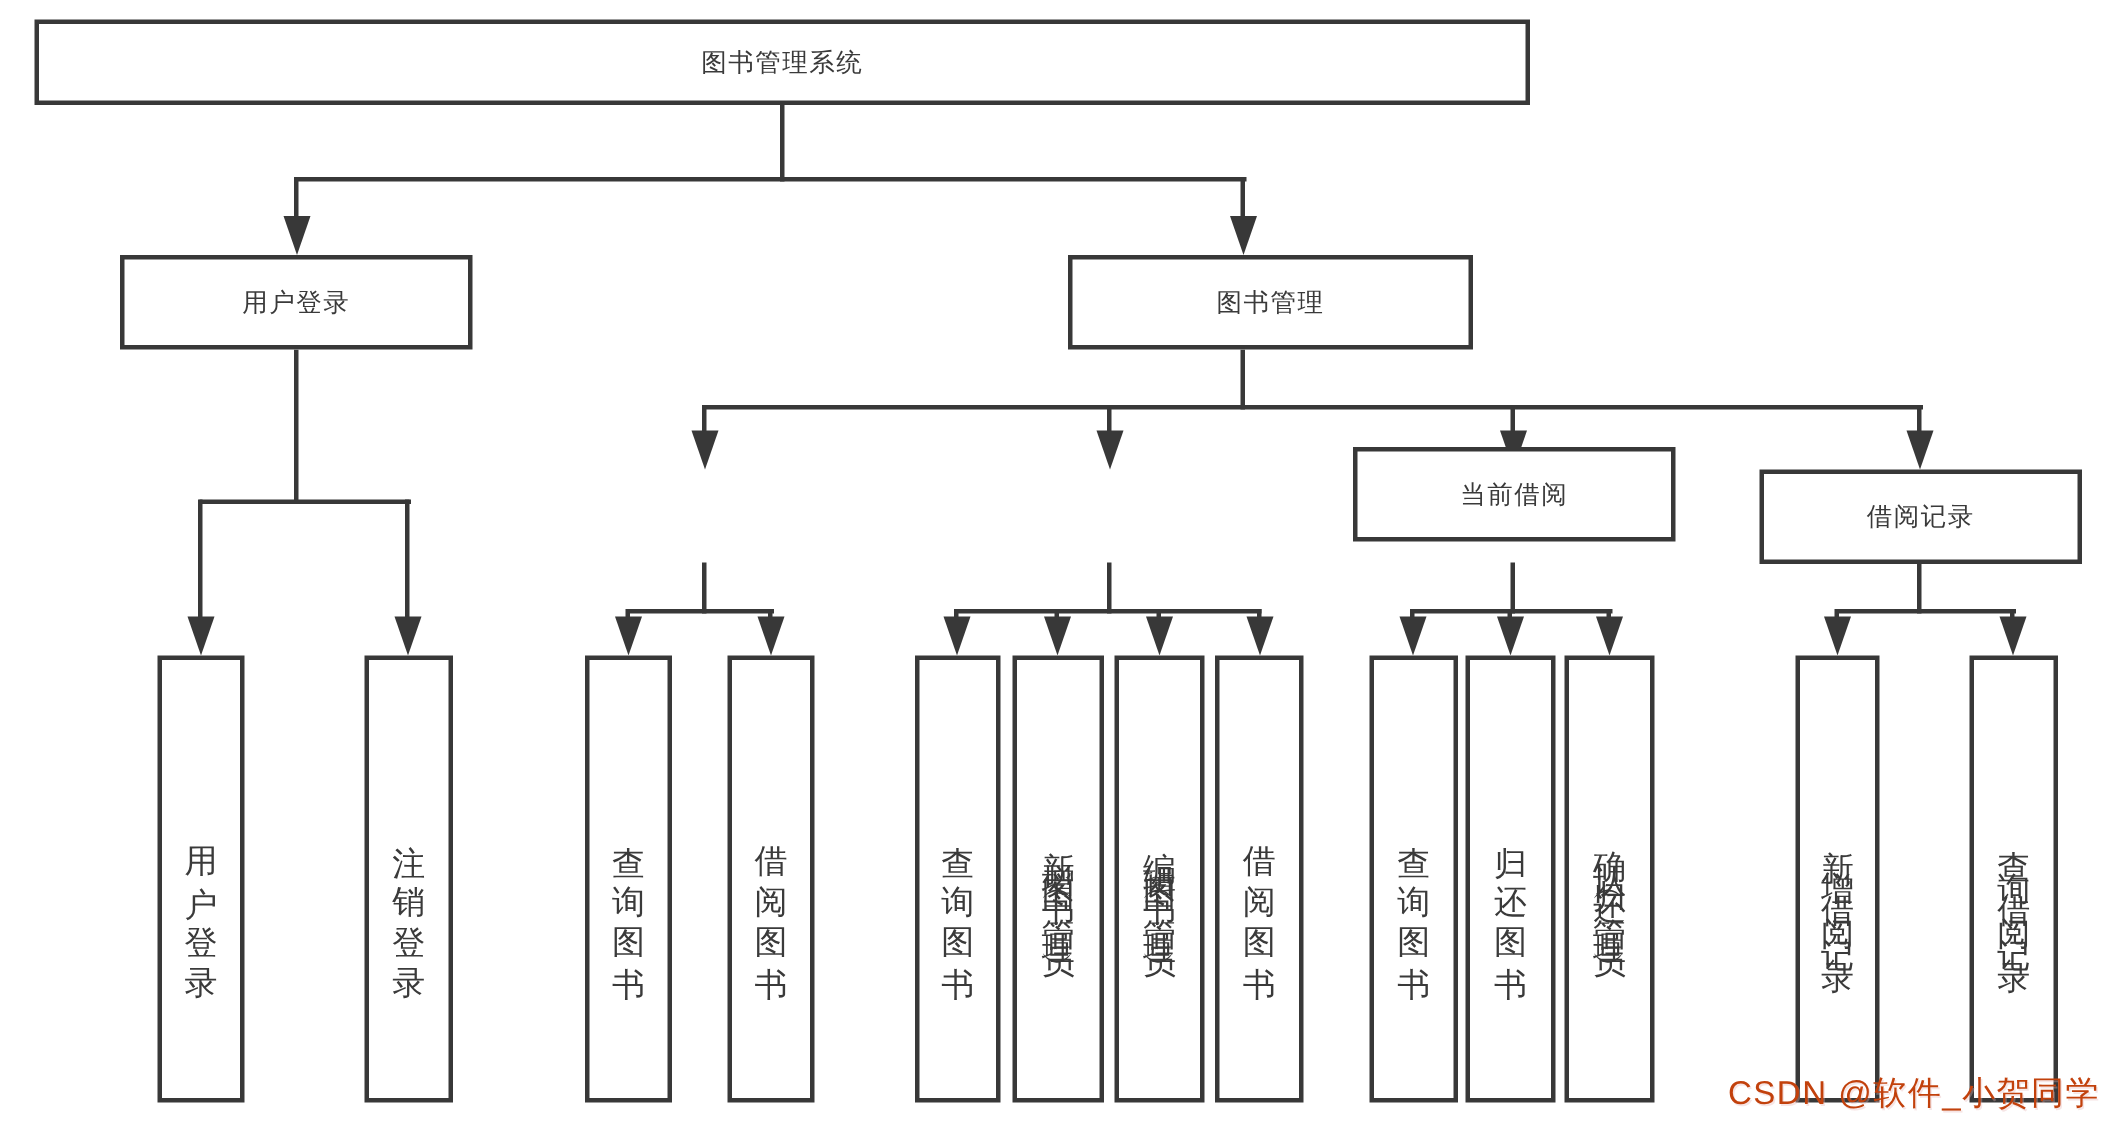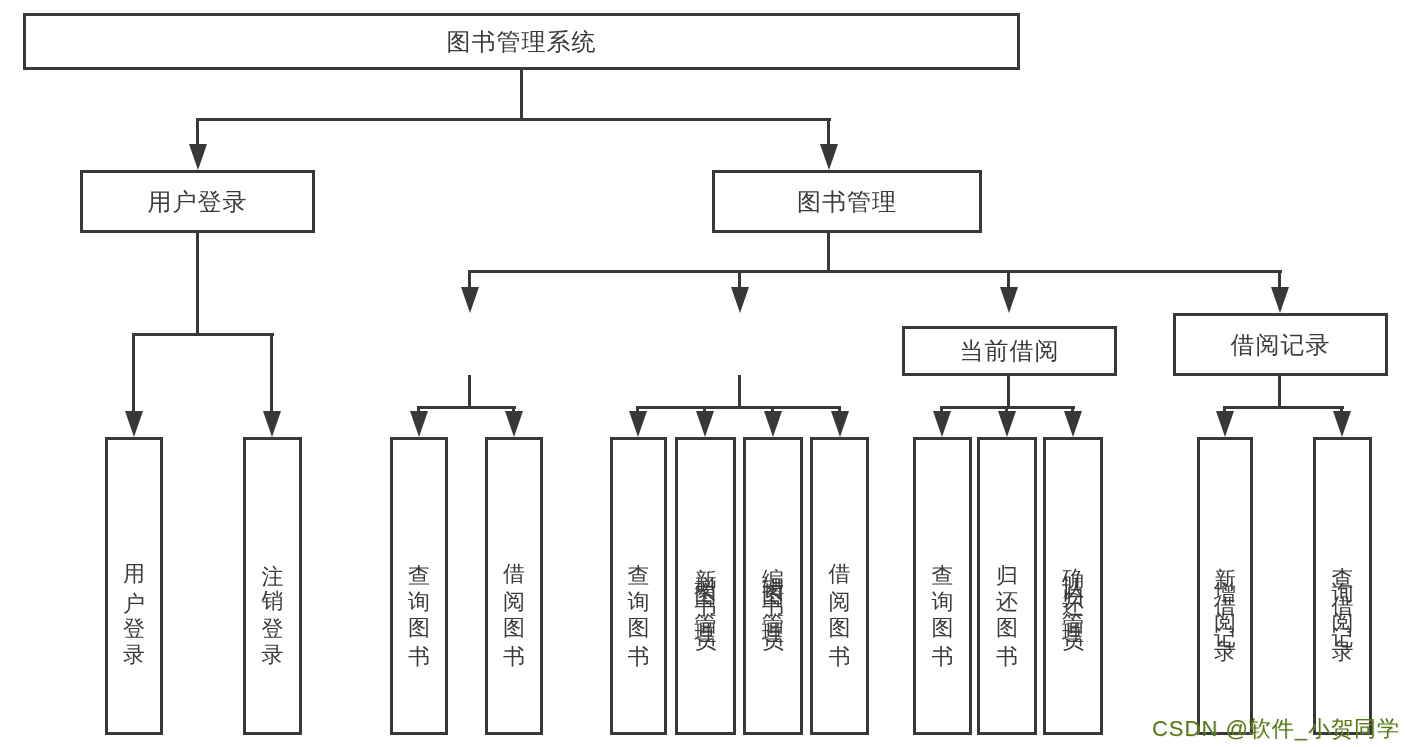--- a/index.html
+++ b/index.html
@@ -4,21 +4,21 @@
 <style>
   html,body{margin:0;padding:0;background:#fff;}
   .canvas{
     position:relative;width:1405px;height:747px;background:#ffffff;overflow:hidden;
     font-family:"Liberation Sans","DejaVu Sans",sans-serif;color:#3a3a3a;
   }
   
   .node{
     position:absolute;box-sizing:border-box;background:#ffffff;
     border:3px solid #383838;display:flex;align-items:center;justify-content:center;
-    font-size:24px;letter-spacing:1px;z-index:2;
+    font-size:17px;letter-spacing:1px;z-index:2;
   }
   .leaf{
     position:absolute;box-sizing:border-box;background:#ffffff;
     border:3px solid #383838;display:flex;align-items:center;justify-content:center;
     z-index:2;top:437px;height:298px;
   }
   .leaf span{
     writing-mode:vertical-rl;text-orientation:mixed;line-height:1;font-size:22px;
     white-space:nowrap;
   }
@@ -32,21 +32,21 @@
   .arrow::before{
     content:"";position:absolute;left:7px;top:0;bottom:20px;width:3px;background:#383838;
   }
   .arrow::after{
     content:"";position:absolute;left:0;bottom:0;width:0;height:0;
     border-left:9px solid transparent;border-right:9px solid transparent;
     border-top:26px solid #383838;
   }
   .watermark{
     position:absolute;right:5px;bottom:3px;z-index:3;font-size:22px;
-    color:#4d7c0f;text-shadow:1px 1px 0 rgba(230,180,180,0.35);letter-spacing:1px;text-align:right;
+    color:#c2410c;text-shadow:1px 1px 0 rgba(230,180,180,0.35);letter-spacing:1px;text-align:right;
   }
 </style>
 </head>
 <body>
 
 <div class="canvas">
 
   <div class="vline" style="left:520px;top:70px;height:51px;"></div>
   <div class="hline" style="left:197px;top:118px;width:634px;"></div>
   <div class="arrow" style="left:189px;top:118px;height:52px;"></div>
@@ -85,21 +85,21 @@
   <div class="vline" style="left:1278px;top:375px;height:34px;"></div>
   <div class="hline" style="left:1224px;top:406px;width:120px;"></div>
   <div class="arrow" style="left:1216px;top:406px;height:31px;"></div>
   <div class="arrow" style="left:1333px;top:406px;height:31px;"></div>
 
   <div class="node" style="left:23px;top:13px;width:997px;height:57px;">图书管理系统</div>
 
   <div class="node" style="left:80px;top:170px;width:235px;height:63px;">用户登录</div>
   <div class="node" style="left:712px;top:170px;width:270px;height:63px;">图书管理</div>
 
-  <div class="node" style="left:902px;top:326px;width:215px;height:50px;font-family:Liberation Serif, serif;">当前借阅</div>
+  <div class="node" style="left:902px;top:298px;width:215px;height:63px;font-family:Liberation Serif, serif;">当前借阅</div>
   <div class="node" style="left:1173px;top:313px;width:215px;height:63px;">借阅记录</div>
 
   <div class="leaf sp4" style="left:105px;width:58px;">
     <span>用户登录</span>
   </div>
   <div class="leaf sp4" style="left:243px;width:59px;">
     <span>注销登录</span>
   </div>
   <div class="leaf sp4" style="left:390px;width:58px;">
     <span>查询图书</span>

